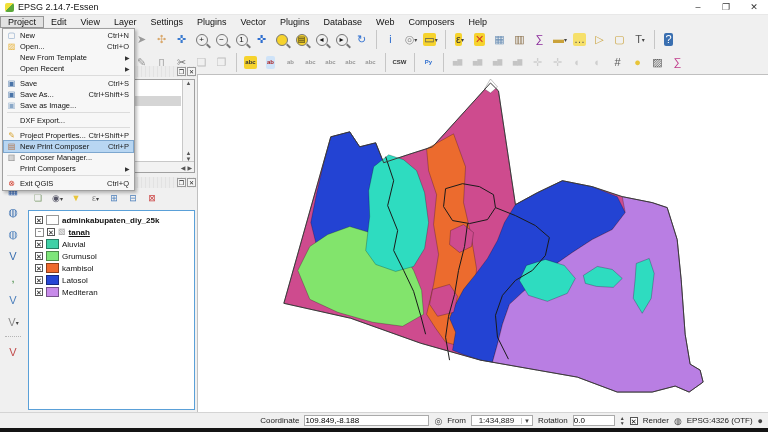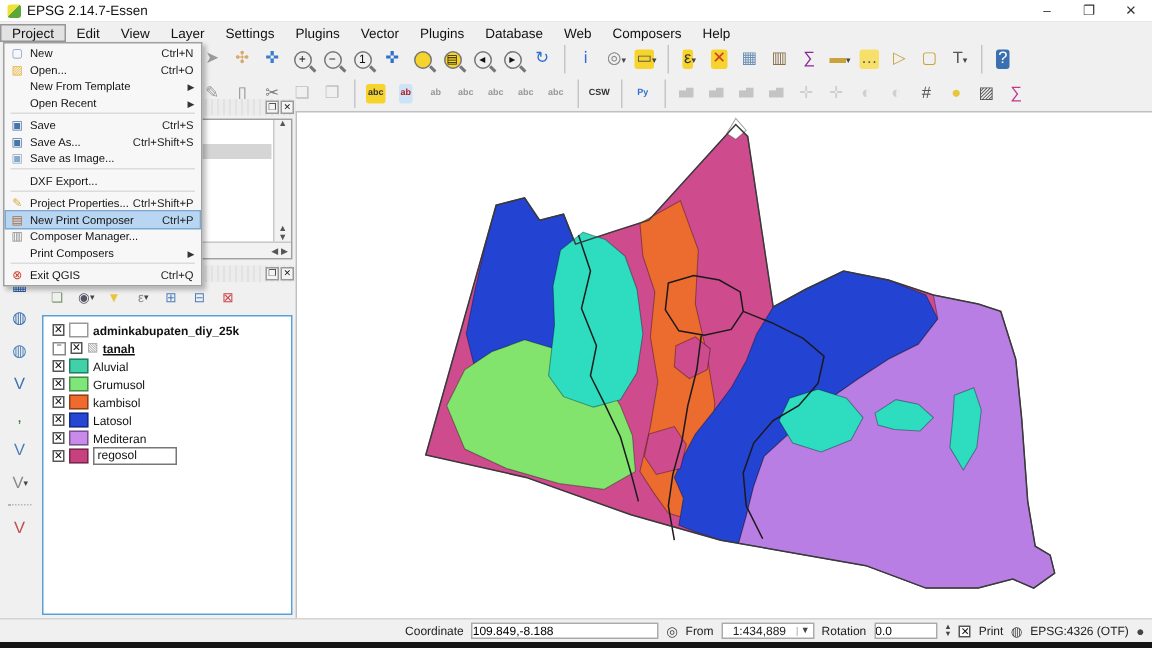--- a/index.html
+++ b/index.html
@@ -561,25 +561,20 @@
             <span class="swatch" style="background: rgb(38, 70, 212);"></span>
             <span class="lbl">Latosol</span>
           </div>
 
           <div class="tree-row child">
             <span class="chk checked"></span>
             <span class="swatch" style="background: rgb(200, 139, 234);"></span>
             <span class="lbl">Mediteran</span>
           </div>
 
-          <div class="tree-row child editing">
-            <span class="chk checked"></span>
-            <span class="swatch" style="background: rgb(198, 65, 126);"></span>
-            <span class="lbl">regosol</span>
-          </div>
         </div>
     </div>
   </div>
 
   <div class="map-canvas">
     <svg viewBox="0 0 571 338" preserveAspectRatio="none">
       <g stroke="rgba(0,0,0,0.35)" stroke-width="0.7">
         <path d="M86,229 L133,62 L152,57 L162,72 L178,68 L186,88 L210,80 L235,72 L293,8 L301,16 L318,130 L340,118 L365,106 L395,112 L425,122 L455,128 L470,133 L480,165 L484,205 L488,260 L493,290 L503,296 L506,308 L492,318 L478,312 L455,318 L420,318 L380,303 L340,296 L283,286 L223,269 L153,244 Z" fill="#ce4b8e"></path>
         <path d="M133,62 L152,57 L162,72 L178,68 L186,88 L193,102 L190,128 L198,152 L191,172 L178,186 L163,181 L150,190 L134,184 L119,172 L113,148 L119,118 L126,88 Z" fill="#2343d3"></path>
         <path d="M100,196 L112,172 L130,160 L152,152 L172,158 L190,166 L205,178 L216,196 L224,216 L226,240 L205,252 L175,248 L140,238 L112,225 Z" fill="#82e46c"></path>
@@ -613,21 +608,21 @@
       <span class="val">1:434,889</span>
       <span class="dd">▼</span>
     </span>
     <span>Rotation</span>
     <input class="sb-field sb-rot" value="0.0" style="">
     <span class="spin">
         <span>▲</span>
         <span>▼</span>
       </span>
     <span class="chk checked"></span>
-    <span>Print</span>
+    <span>Render</span>
     <span class="sb-icon">◍</span>
     <span>EPSG:4326 (OTF)</span>
     <span class="sb-icon">●</span>
   </div>
   <div class="taskbar"></div>
 
   <div class="proj-menu">
 
       <div class="menu-row">
         <span class="mi-icon" style="color: rgb(122, 154, 192);">▢</span>

